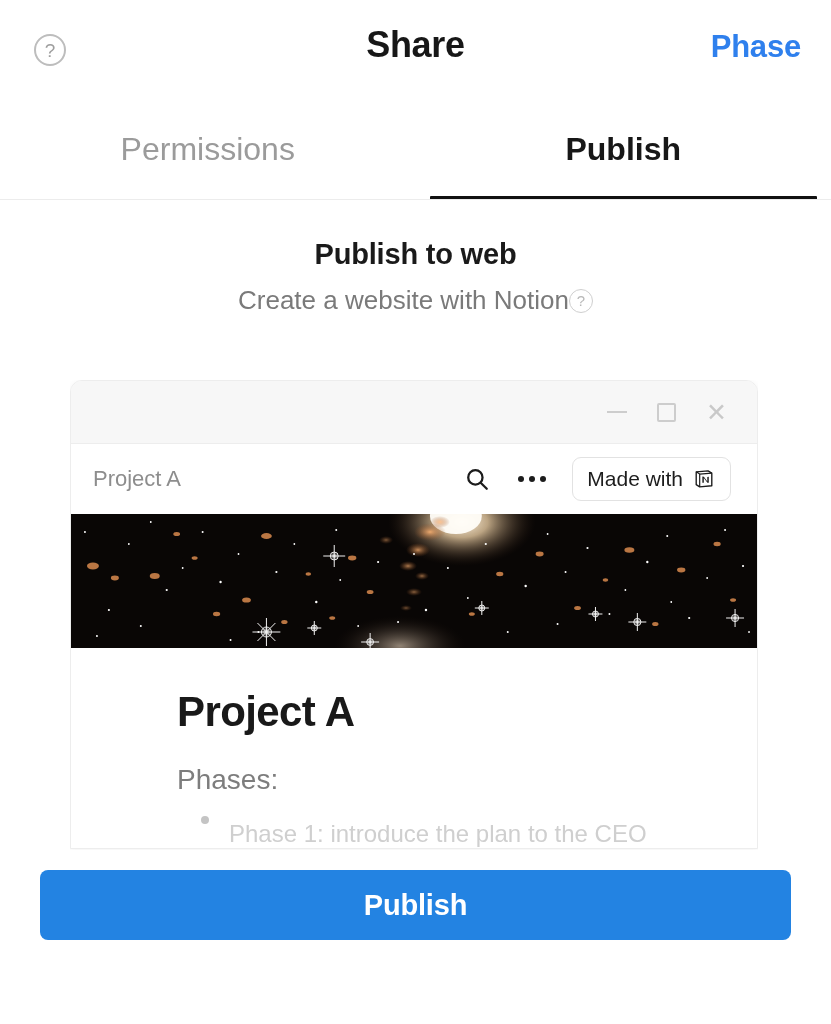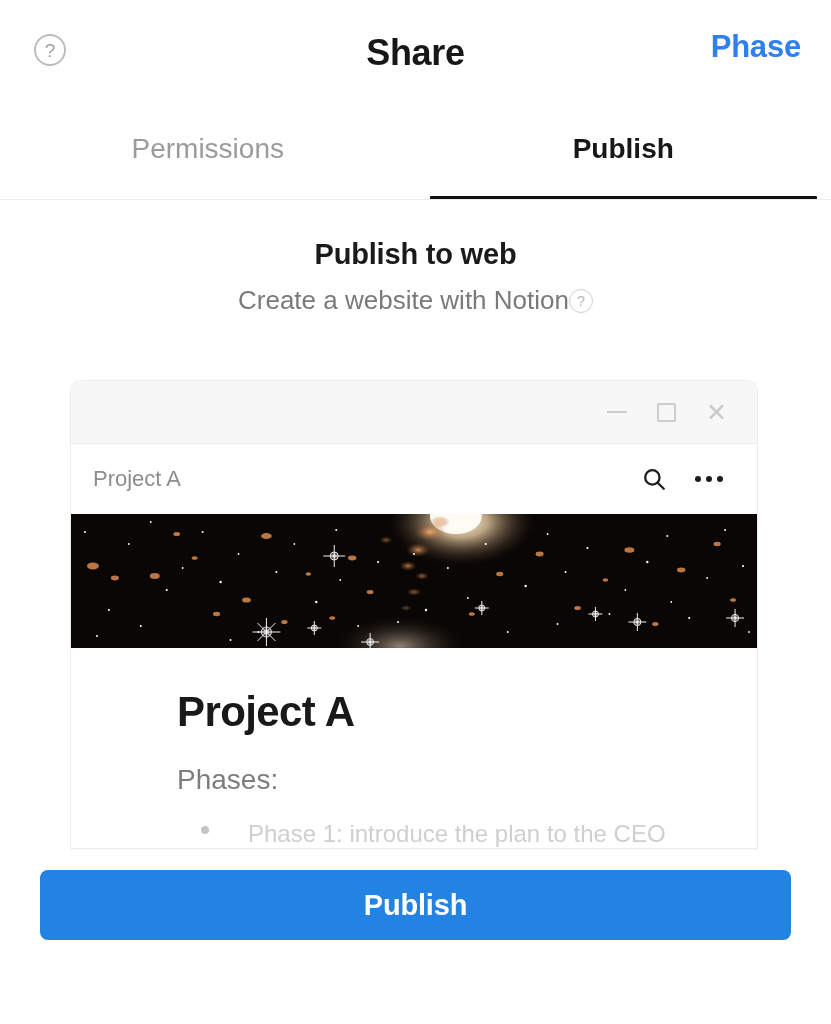--- a/index.html
+++ b/index.html
@@ -50,21 +50,20 @@
 
   .header-title {
     position: absolute;
     left: 0; right: 0;
     top: 24px;
     text-align: center;
     font-size: 36px;
     font-weight: bold;
     color: #171717;
     letter-spacing: -0.3px;
-    margin-top: 8px;
   }
 
   .done-btn {
     position: absolute;
     right: 30px;
     top: 29px;
     font-size: 31px;
     font-weight: bold;
     color: #2f80ed;
     letter-spacing: -0.2px;
@@ -75,21 +74,21 @@
   .tabs {
     position: relative;
     height: 100px;
     display: flex;
   }
   .tab {
     flex: 1;
     display: flex;
     align-items: center;
     justify-content: center;
-    font-size: 28px;
+    font-size: 32px;
     color: #9b9b9b;
     cursor: pointer;
     position: relative;
     padding-bottom: 2px;
   }
   .tab.active {
     color: #171717;
     font-weight: bold;
   }
   .tab.active::after {
@@ -228,22 +227,22 @@
     letter-spacing: -0.6px;
   }
   .page-para {
     margin-top: 28px;
     font-size: 28px;
     color: #7d7d7d;
   }
   .page-bullet {
     margin-top: 24px;
     display: flex;
-    align-items: center;
-    gap: 39px;
+    align-items: flex-start;
+    gap: 20px;
     padding-left: 24px;
     font-size: 24px;
     color: #cfcfcf;
   }
   .page-bullet .dot {
     width: 8px; height: 8px; border-radius: 50%;
     background: #c4c4c4; display:block; flex: none;
     transform: translateY(-4px);
   }
 
@@ -314,20 +313,30 @@
             <line x1="15.4" y1="15.4" x2="21" y2="21"></line>
           </svg>
         </span>
 
         <span class="dots">
           <span></span>
             <span></span>
             <span></span>
         </span>
 
+        <span class="made-with">
+          <span>Made with</span>
+          <span class="notion-logo">
+            <svg width="22" height="22" viewBox="0 0 24 24">
+              <path d="M3.5 4.2 L16.4 3.2 L20.5 5.6 L20.5 19.4 L7.3 20.6 L3.5 18.2 Z" fill="#ffffff" stroke="#1c1c1c" stroke-width="1.5" stroke-linejoin="round"></path>
+              <path d="M3.5 4.2 L7.3 6.6 L20.5 5.6 M7.3 6.6 L7.3 20.6" fill="none" stroke="#1c1c1c" stroke-width="1.3" stroke-linejoin="round"></path>
+              <path d="M10.2 16.2 L10.2 9.4 L11.9 9.5 L15.6 14.6 L15.6 9.7 L17.2 9.6 L17.2 16.0 L15.7 16.1 L11.8 10.9 L11.8 16.1 Z" fill="#1c1c1c"></path>
+            </svg>
+          </span>
+        </span>
       </div>
 
       <div class="cover">
         <svg viewBox="0 0 688 134" preserveAspectRatio="none" aria-hidden="true">
           <defs>
             <radialGradient id="glow" cx="0.5" cy="0.5" r="0.5">
               <stop offset="0%" stop-color="#fff6e8" stop-opacity="1"></stop>
               <stop offset="35%" stop-color="#f7d9ad" stop-opacity="0.75"></stop>
               <stop offset="100%" stop-color="#3a2415" stop-opacity="0"></stop>
             </radialGradient>

